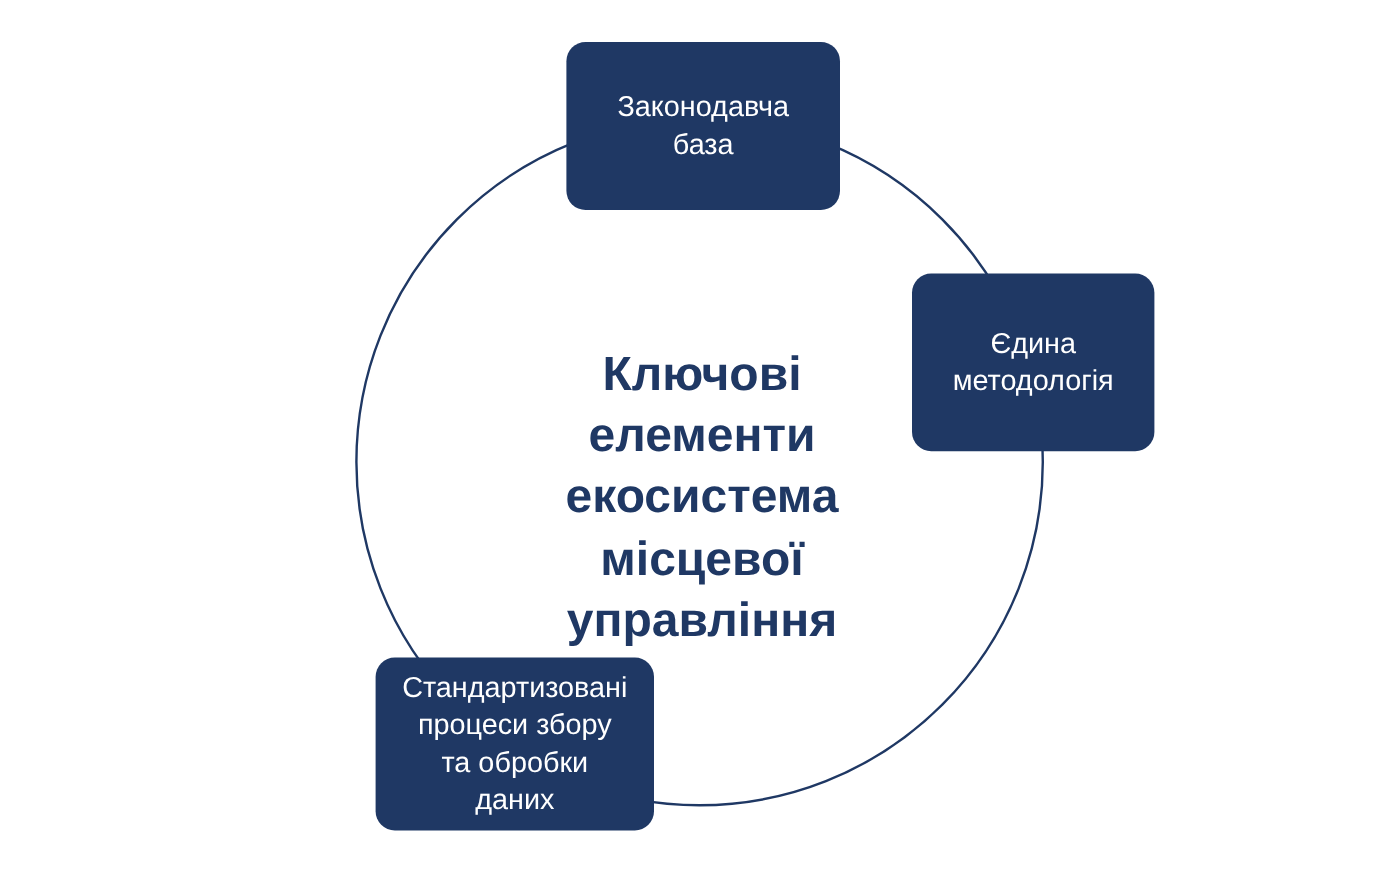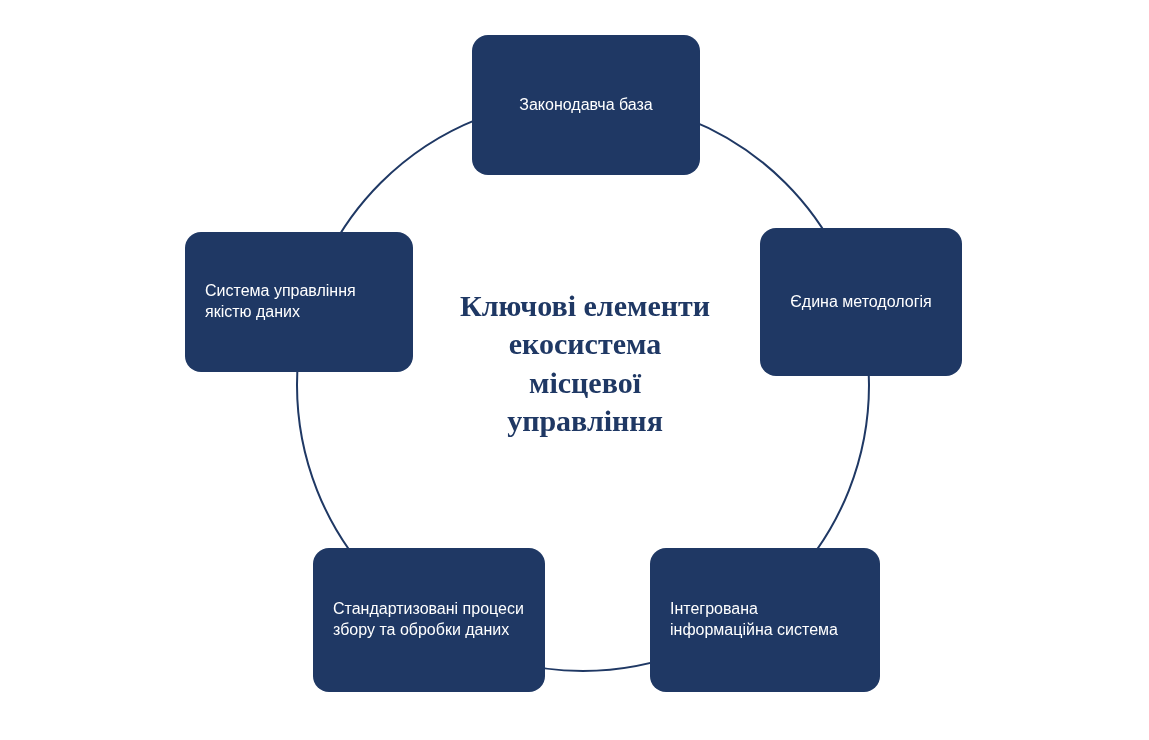--- a/index.html
+++ b/index.html
@@ -31,72 +31,66 @@
     border-radius: 50%;
   }
   .node {
     position: absolute;
     background: var(--node-bg);
     border-radius: 16px;
     color: var(--node-text);
     display: flex;
     align-items: center;
     justify-content: center;
-    font-size: 16px;
+    text-align: center;
+    font-size: 24px;
     line-height: 1.3;
     padding: 10px 20px;
   }
   .node .node-label {
     display: block;
     max-width: 200px;
   }
   .node-top          { left: 472px; top: 35px;  width: 228px; height: 140px; }
   .node-right        { left: 760px; top: 228px; width: 202px; height: 148px; }
   .node-left         { left: 185px; top: 232px; width: 228px; height: 140px; }
   .node-bottom-left  { left: 295px; top: 548px; width: 232px; height: 144px; margin-left: 18px; }
   .node-bottom-right { left: 650px; top: 548px; width: 230px; height: 144px; }
   .diagram-title {
     position: absolute;
     left: 425px;
     top: 287px;
     width: 320px;
     text-align: center;
     color: var(--title-color);
-    font-size: 30px;
+    font-size: 40px;
     font-weight: bold;
     line-height: 1.28;
-    font-family: Liberation Serif, serif;
   }
 </style>
 </head>
 <body>
 
 <div class="canvas">
 
   <div class="connector-circle"></div>
 
   <div class="node node-top">
     <span class="node-label">Законодавча база</span>
   </div>
 
   <div class="node node-right">
     <span class="node-label">Єдина методологія</span>
   </div>
 
-  <div class="node node-bottom-right">
-    <span class="node-label">Інтегрована інформаційна система</span>
-  </div>
 
   <div class="node node-bottom-left">
     <span class="node-label">Стандартизовані процеси збору та обробки даних</span>
   </div>
 
-  <div class="node node-left">
-    <span class="node-label">Система управління якістю даних</span>
-  </div>
 
   <div class="diagram-title">
     <div>Ключові елементи</div>
     <div>екосистема</div>
     <div>місцевої</div>
     <div>управління</div>
   </div>
 
 </div>
 

